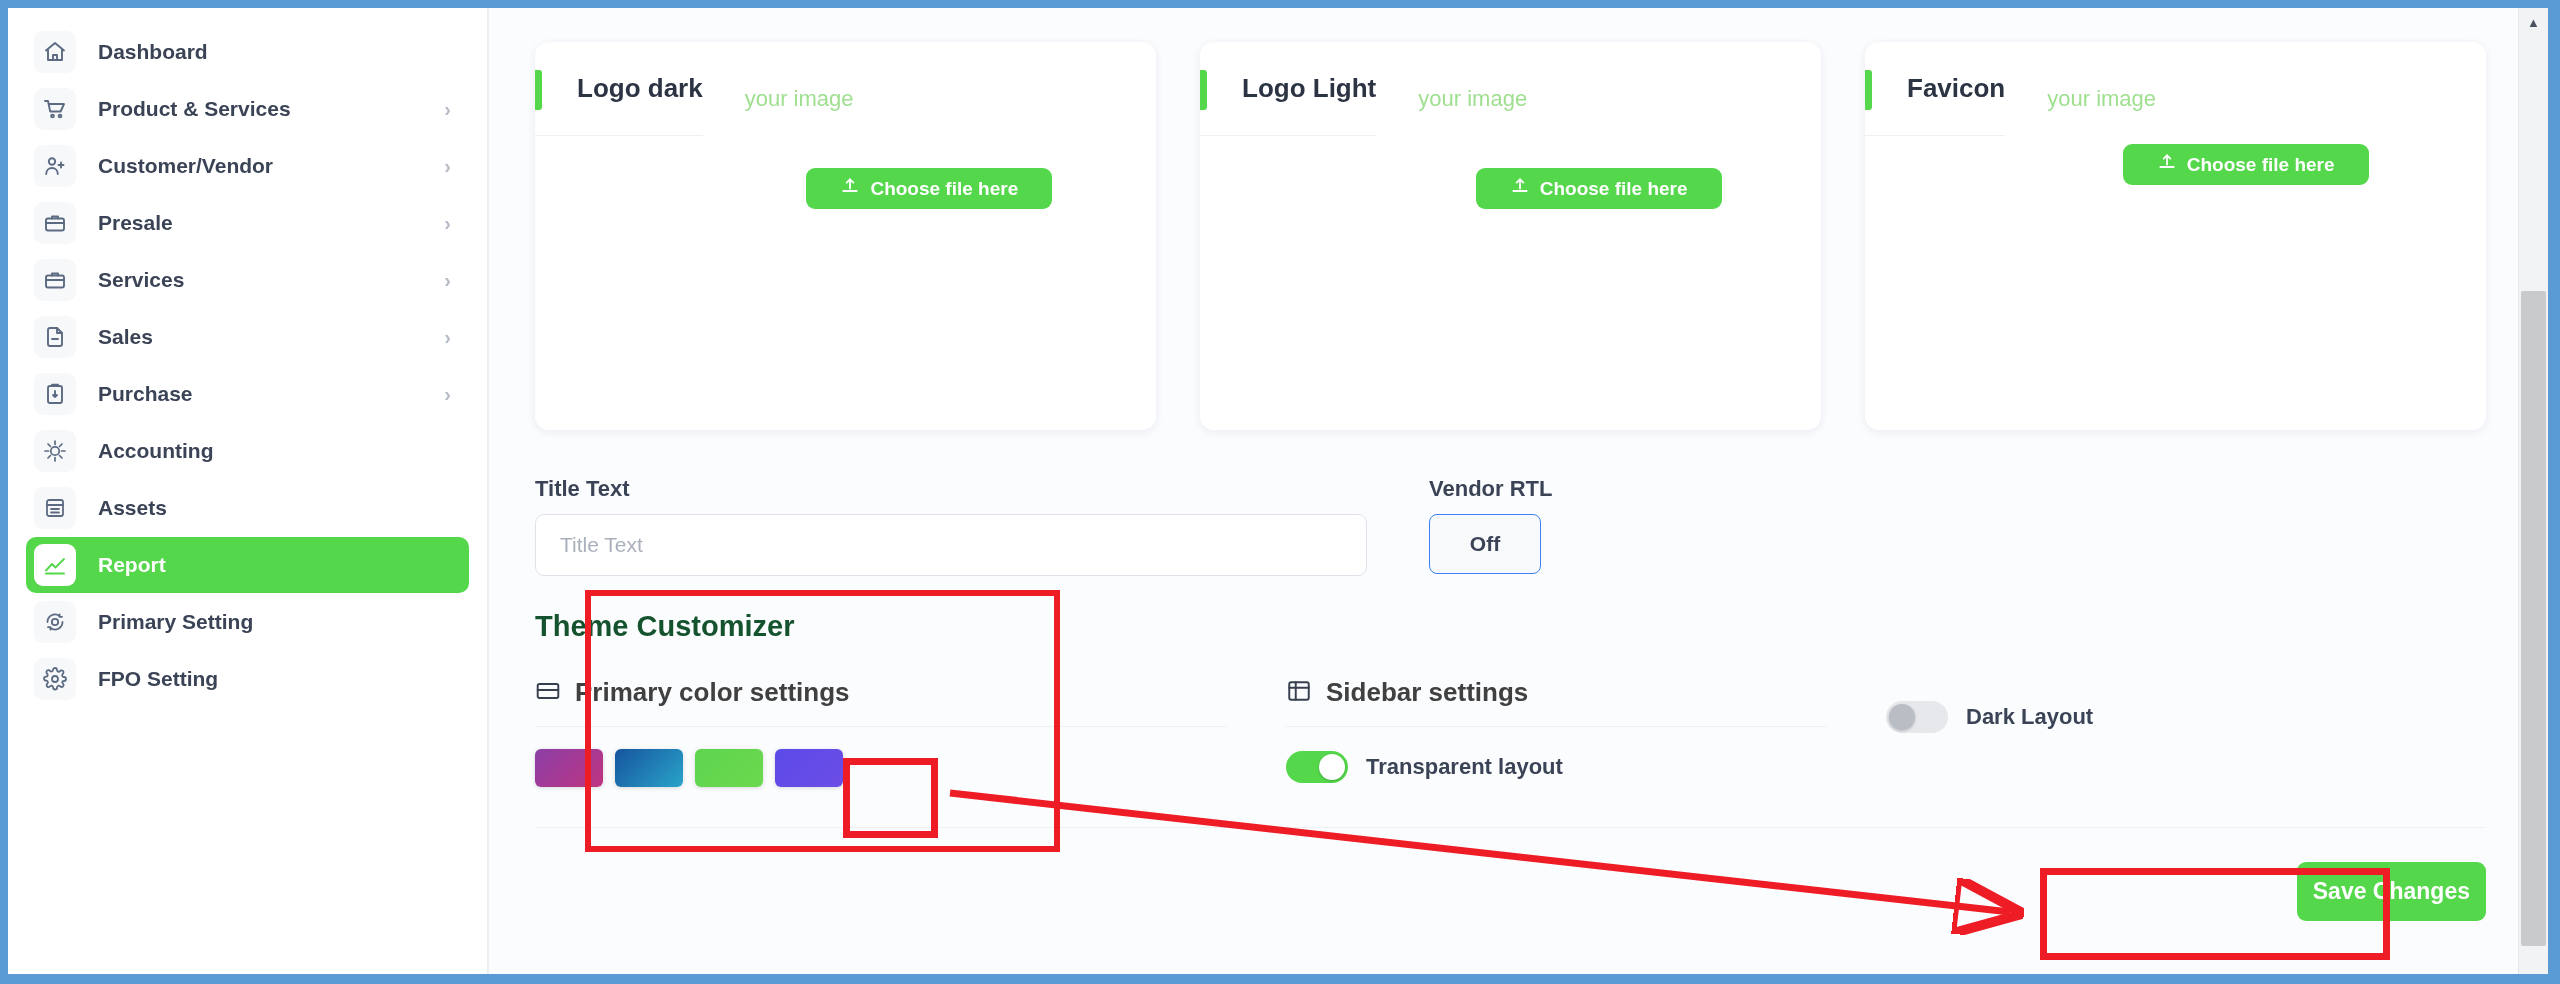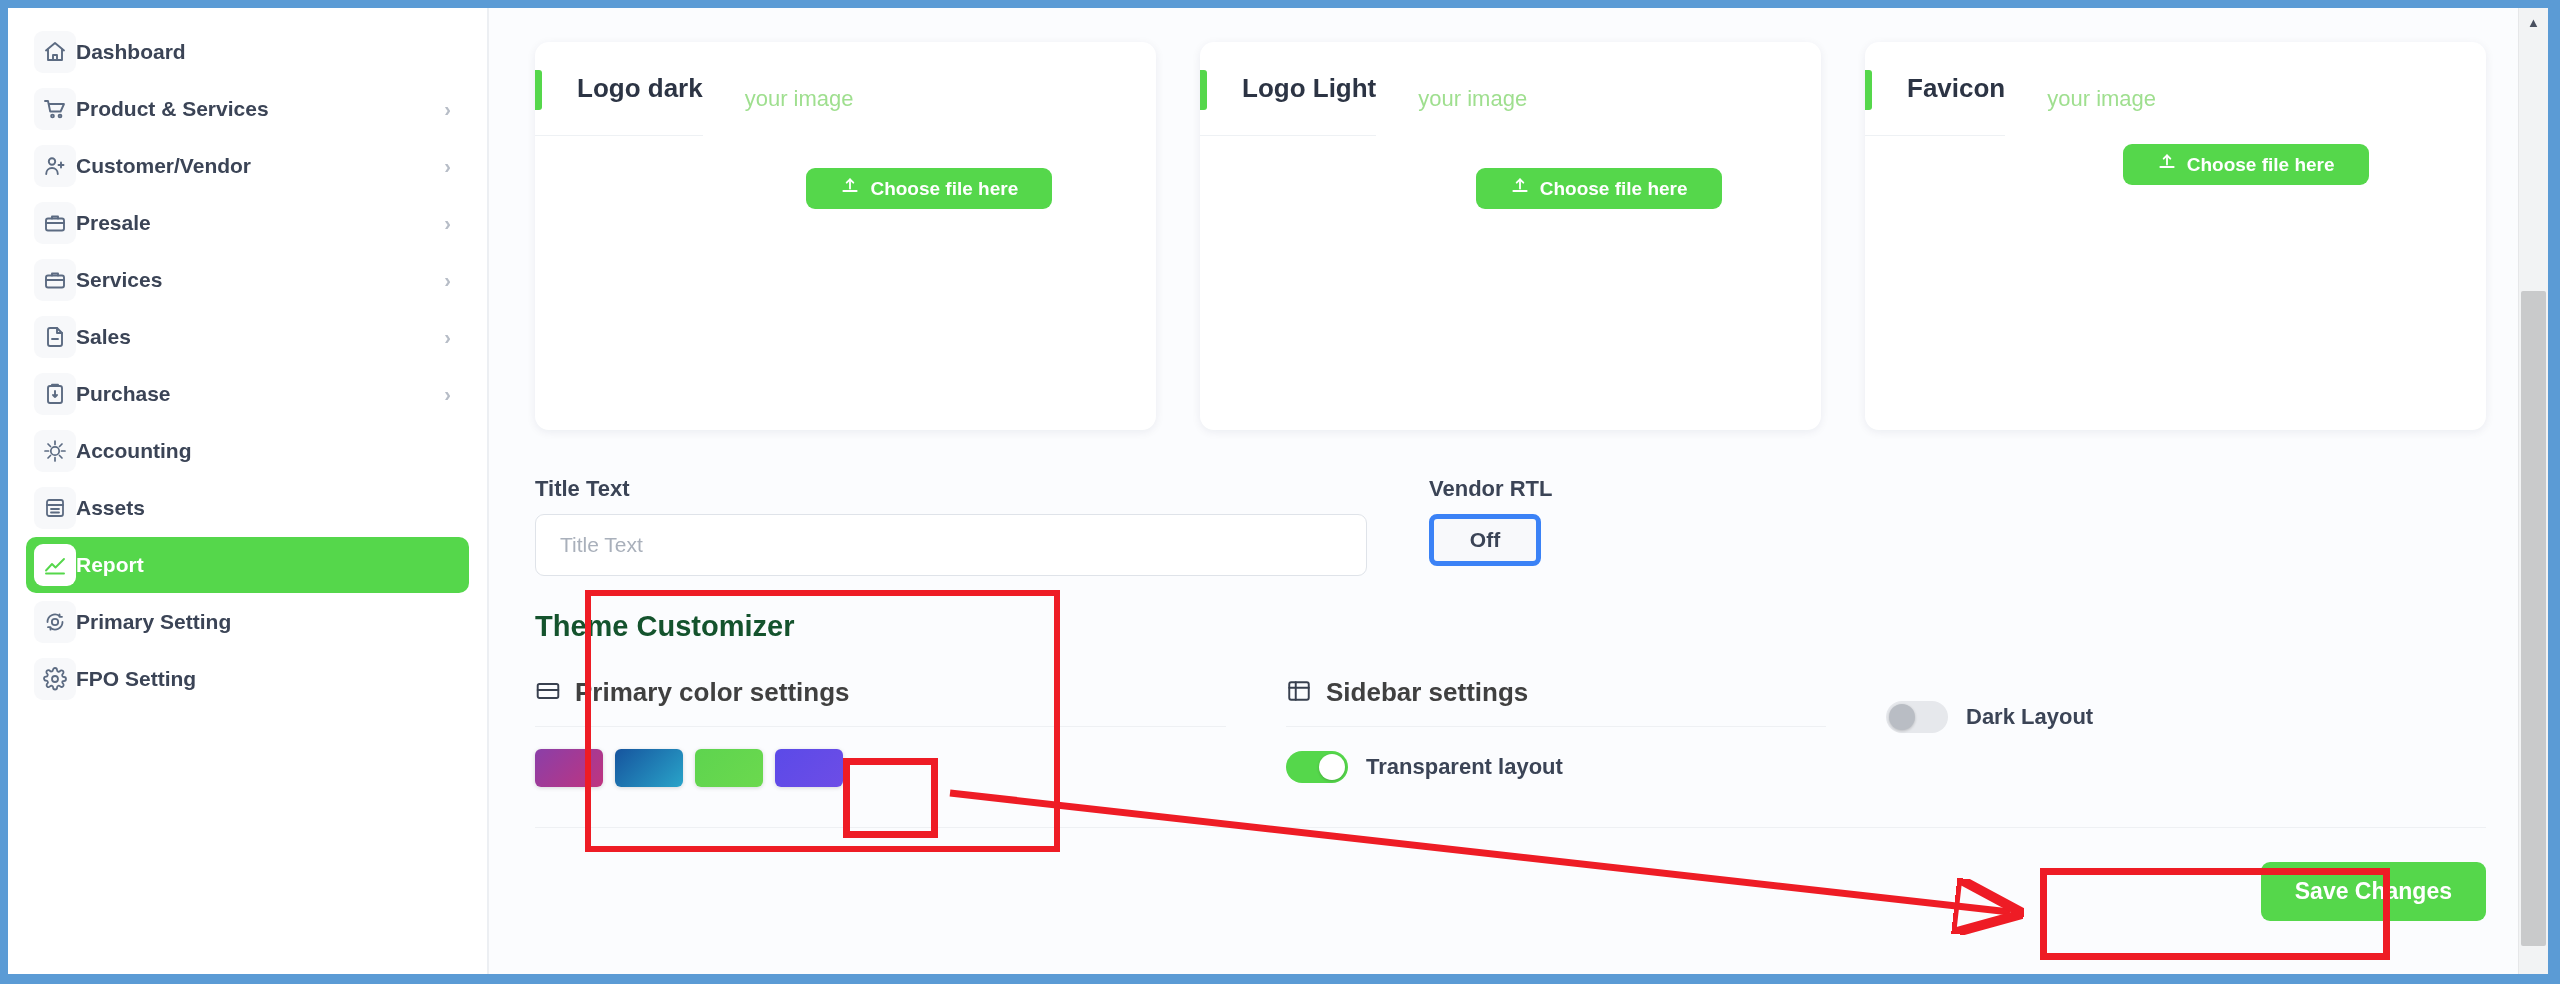--- a/index.html
+++ b/index.html
@@ -73,20 +73,21 @@
     width: 42px; height: 42px;
     flex: 0 0 42px;
     background: #f7f8fa;
     border-radius: 9px;
     display: flex; align-items: center; justify-content: center;
     color: #5c6b82;
   }
   .nav-item.active .nav-icon { background: #ffffff; color: #55d74b; }
   .nav-icon svg { width: 24px; height: 24px; display:block; }
   .nav-label {
+    margin-left: 22px;
     font-size: 21px;
     font-weight: 600;
     color: #3b4456;
     white-space: nowrap;
   }
   .nav-item.active .nav-label { color: #ffffff; }
   .nav-chev {
     margin-left: auto;
     color: #b7bdc7;
     font-size: 20px;
@@ -164,22 +165,22 @@
     font-size: 21px;
     color: #2c3444;
     padding: 0 24px;
     outline: none;
     font-family: "Liberation Sans", sans-serif;
   }
   .text-input::placeholder { color: #a9b0bb; }
   .field-rtl { margin-left: 62px; }
   .rtl-btn {
     min-width: 112px;
-    height: 52px;
-    border: 5px solid #3b82f6;
+    height: 60px;
+    border: 1px solid #3b82f6;
     border-radius: 8px;
     background: #f8f9fb;
     font-size: 21px;
     font-weight: 700;
     color: #3b4456;
     cursor: pointer;
     font-family: "Liberation Sans", sans-serif;
   }
 
   
@@ -228,21 +229,21 @@
     padding: 34px 0 30px 0;
     display: flex; justify-content: flex-end;
   }
   .save-btn {
     background: #55d74b;
     border: none;
     border-radius: 9px;
     color: #ffffff;
     font-size: 23px;
     font-weight: 700;
-    padding: 16px 34px;
+    padding: 16px 16px;
     cursor: pointer;
     font-family: "Liberation Sans", sans-serif;
   }
 
   
   .anno {
     position: absolute;
     border: 6px solid #ee1c25;
     pointer-events: none;
     z-index: 50;

